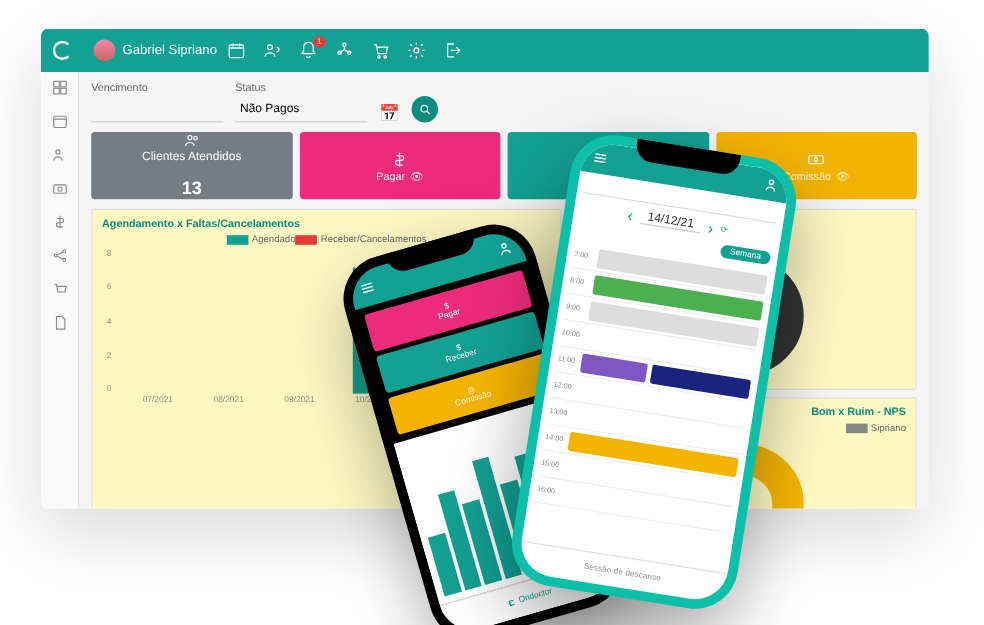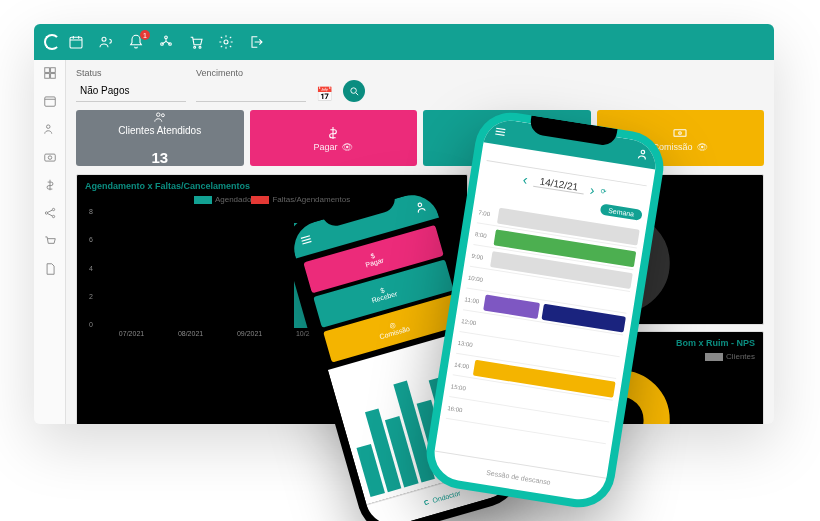--- a/index.html
+++ b/index.html
@@ -36,21 +36,21 @@
   .cal-btn{color:#12a193;font-size:14px;cursor:pointer;}
 
   .cards { display:flex;gap:6px; }
   .card { flex:1;height:56px;border-radius:3px;color:#fff;display:flex;flex-direction:column;align-items:center;justify-content:center;gap:1px;font-size:10px; }
   .card .cic{width:16px;height:16px;stroke:#fff;fill:none;stroke-width:1.6;}
   .card-val{font-size:15px;font-weight:600;margin-top:12px;}
   .card-eye{font-size:9px;opacity:.9;display:flex;gap:4px;align-items:center;}
   .c-dkgrey{background:#757d84;} .c-pink{background:#ec2b7a;} .c-teal{background:#12a193;} .c-yellow{background:#f4b400;color:#fff;}
 
   .charts{display:flex;gap:8px;flex:1;}
-  .panel{background:#000000;border:1px solid #e0e0e0;border-radius:2px;padding:6px 8px;display:flex;flex-direction:column;}
+  .panel{background:#fef9c3;border:1px solid #e0e0e0;border-radius:2px;padding:6px 8px;display:flex;flex-direction:column;}
   .panel-title{font-size:9px;color:#0b8d80;font-weight:600;margin-bottom:4px;}
   .legend{display:flex;justify-content:center;font-size:8px;color:#666;margin-bottom:4px;}
   .lg-sw{width:18px;height:8px;display:inline-block;margin-right:3px;vertical-align:middle;}
   .bars{flex:1;display:flex;align-items:flex-end;gap:2px;padding:0 4px 2px;}
   .bar-col{flex:1;display:flex;flex-direction:column;align-items:center;gap:2px;}
   .bar-stack{display:flex;gap:1px;align-items:flex-end;height:120px;}
   .bar{width:14px;}
   .bar-x{font-size:7px;color:#888;}
   .ylabels{position:absolute;left:4px;top:0;height:120px;display:flex;flex-direction:column;justify-content:space-between;font-size:7px;color:#888;}
   .bar-area{position:relative;padding-left:14px;}
@@ -89,20 +89,24 @@
   .sched-ev{flex:1;height:16px;border-radius:2px;}
   .ev-green{background:#4caf50;} .ev-grey{background:#ddd;} .ev-purple{background:#7e57c2;} .ev-yellow{background:#f4b400;}
   .sched-foot{height:26px;border-top:1px solid #e0e0e0;display:flex;align-items:center;justify-content:center;gap:4px;font-size:7px;color:#999;}
 </style>
 </head>
 <body>
 
 <div class="app">
   <div class="header">
     <div class="logo-circle"></div>
+    <div class="user-chip">
+      <div class="avatar"></div>
+      <span>Gabriel Sipriano</span>
+    </div>
     <div class="hdr-icons">
       <svg class="ic" viewBox="0 0 24 24">
           <rect x="3" y="5" width="18" height="16" rx="2"></rect>
           <path d="M3 9h18M8 3v4M16 3v4"></path>
         </svg>
       <svg class="ic" viewBox="0 0 24 24">
           <circle cx="9" cy="8" r="3"></circle>
           <path d="M3 20c0-3 3-5 6-5s6 2 6 5M17 8a3 3 0 010 6"></path>
         </svg>
       <div class="ic" style="position:relative">
@@ -165,26 +169,26 @@
           <path d="M4 5h3l2 11h10l2-8H8"></path>
         </svg>
       <svg class="sic" viewBox="0 0 24 24">
           <path d="M7 3h8l4 4v14H7z"></path>
         </svg>
     </div>
 
     <div class="main">
       <div class="filters">
         <div class="fgroup">
+          <span class="flabel">Vencimento</span>
+          <input class="finput" style="width: 110px;" value="">
+        </div>
+        <div class="fgroup">
           <span class="flabel">Status</span>
           <input class="finput" style="width: 110px;" value="Não Pagos">
-        </div>
-        <div class="fgroup">
-          <span class="flabel">Vencimento</span>
-          <input class="finput" style="width: 110px;" value="">
         </div>
         <span class="cal-btn">📅</span>
         <div class="search-btn">
           <svg viewBox="0 0 24 24">
               <circle cx="10" cy="10" r="6"></circle>
               <path d="M15 15l5 5"></path>
             </svg>
         </div>
       </div>
 
@@ -217,21 +221,21 @@
             </svg>
           <span class="card-eye"><span>Comissão</span> 👁</span>
         </div>
       </div>
 
       <div class="charts">
         <div class="panel" style="flex:1.3">
           <div class="panel-title">Agendamento x Faltas/Cancelamentos</div>
           <div class="legend">
             <span><span class="lg-sw" style="background:#12a193"></span><span>Agendado</span></span>
-            <span><span class="lg-sw" style="background:#e53935"></span><span>Faltas/Agendamentos</span></span>
+            <span><span class="lg-sw" style="background:#e53935"></span><span>Receber/Cancelamentos</span></span>
           </div>
           <div class="bar-area">
             <div class="ylabels">
                 <span>8</span>
                 <span>6</span>
                 <span>4</span>
                 <span>2</span>
                 <span>0</span>
               </div>
             <div class="bars" id="bar-chart">
@@ -289,21 +293,21 @@
             </div>
             <div class="donut-wrap">
               <svg class="donut" viewBox="0 0 42 42">
                   <circle cx="21" cy="21" r="14" fill="none" stroke="#333" stroke-width="10"></circle>
                 </svg>
             </div>
           </div>
           <div class="panel" style="flex:1">
             <div class="panel-title" style="text-align:right">Bom x Ruim - NPS</div>
             <div class="legend" style="justify-content:flex-end">
-              <span><span class="lg-sw" style="background:#888"></span><span>Clientes</span></span>
+              <span><span class="lg-sw" style="background:#888"></span><span>Sipriano</span></span>
             </div>
             <div class="donut-wrap">
               <svg class="donut" viewBox="0 0 42 42">
                 <circle cx="21" cy="21" r="14" fill="none" stroke="#f4b400" stroke-width="10" stroke-dasharray="35 53" transform="rotate(-90 21 21)"></circle>
                 <circle cx="21" cy="21" r="14" fill="none" stroke="#ff6d2d" stroke-width="10" stroke-dasharray="26 62" stroke-dashoffset="-35" transform="rotate(-90 21 21)"></circle>
                 <circle cx="21" cy="21" r="14" fill="none" stroke="#12a193" stroke-width="10" stroke-dasharray="27 61" stroke-dashoffset="-61" transform="rotate(-90 21 21)"></circle>
               </svg>
             </div>
           </div>
         </div>

